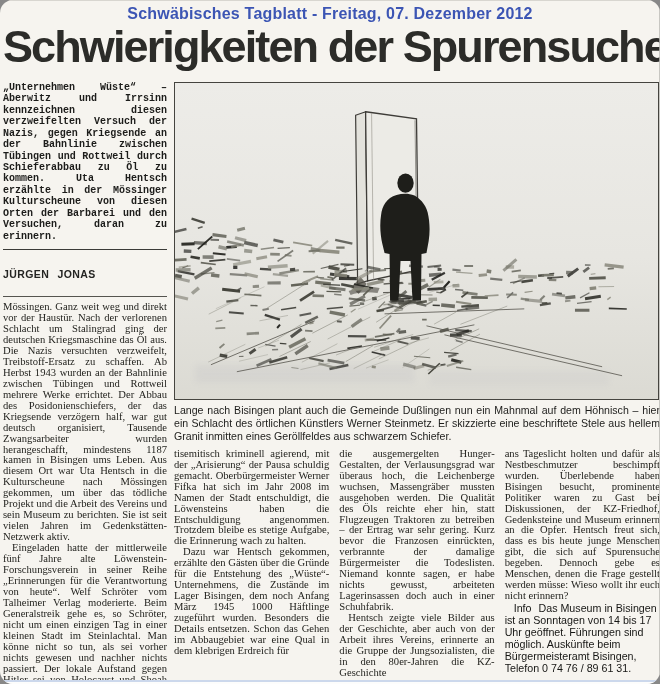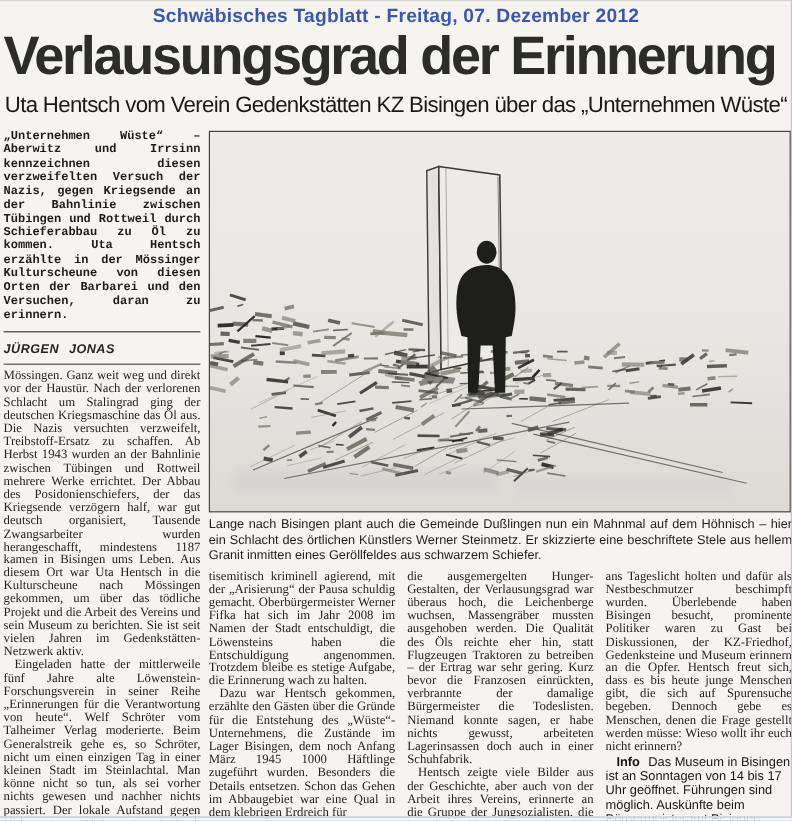--- a/index.html
+++ b/index.html
@@ -1,67 +1,66 @@
 <!DOCTYPE html>
 <html lang="de" style="--masthead-blue: #3c55b4; --page-bg: #f6f4ef; --scanline-blue: #ccd8ec;"><head>
 <meta charset="utf-8">
 <style>
   html,body{margin:0;padding:0;background:#888;}
   .page{width:660px;height:684px;position:relative;overflow:hidden;
         background:var(--page-bg,#f6f4ef);
-        font-family:"Liberation Serif",serif;color:#22221f;box-sizing:border-box;}
+        font-family:"Liberation Serif",serif;color:#22221f;box-sizing:border-box;border-radius:13px;}
   .inner{padding:5px 3px 0 3px;}
   .masthead{text-align:center;font-family:"Liberation Sans",sans-serif;font-weight:700;
             font-size:16px;color:var(--masthead-blue,#3c55b4);letter-spacing:.2px;}
   h1.headline{font-family:"Liberation Sans",sans-serif;font-weight:700;font-size:45px;
       letter-spacing:-1.9px;color:#2c2c29;margin:1px 0 0 0;line-height:1.04;white-space:nowrap;}
   .subhead{font-family:"Liberation Sans",sans-serif;font-size:18.5px;letter-spacing:-.55px;
            color:#191917;margin:5px 0 0 1px;white-space:nowrap;}
   .cols{display:flex;gap:7px;margin-top:9px;align-items:flex-start;}
   .col-left{width:164px;flex:none;}
   .lead{font-family:Liberation Mono, monospace;font-weight:700;font-size:10px;
         line-height:11.45px;text-align:justify;color:#1c1c1a;margin:2px 0 0;}
   .byline-block{margin:7px 0 5px;border-top:1.6px solid #3b3b38;border-bottom:1px solid #55544f;
-        padding:4px 0;font-style:italic;}
+        padding:14px 0;}
   .byline{font-family:"Liberation Sans",sans-serif;font-weight:700;font-size:10.5px;
         letter-spacing:.4px;word-spacing:5px;color:#242422;}
   .bodytext{font-size:10.6px;line-height:10.95px;text-align:justify;hyphens:auto;color:#23231f;}
   .bodytext p{margin:0;}
   .bodytext p + p{text-indent:9px;}
   .lead-in{font-weight:400;}
   .right{width:486px;flex:none;}
   figure.sketch{margin:2px 0 0;width:483px;height:316px;border:1.3px solid #45443f;
         background:linear-gradient(#edece8 0%,#e7e6e1 55%,#dbdad3 100%);overflow:hidden;}
   figure.sketch svg{display:block;width:100%;height:100%;}
   .caption{font-family:"Liberation Sans",sans-serif;font-size:10.6px;line-height:13px;
         text-align:justify;color:#1d1d1b;margin-top:4px;}
   .bcols{display:flex;gap:10px;margin-top:6px;}
   .bcol{flex:1;font-size:10.6px;line-height:10.95px;text-align:justify;hyphens:auto;color:#23231f;}
   .bcol p{margin:0;}
   .bcol p + p{text-indent:9px;}
   .info{font-family:"Liberation Sans",sans-serif;font-size:10.7px;line-height:12px;
         margin-top:9px;text-align:left;color:#161614;}
-  .info .label{font-weight:700;margin-right:7px;}
+  .info .label{font-weight:400;margin-right:7px;}
   .scan-right{position:absolute;top:0;right:0;width:1px;height:100%;background:#bdbcb6;opacity:.8;}
   .scan-top{position:absolute;top:0;left:0;width:100%;height:1px;background:#d8d6d0;}
   .scan-bottom{position:absolute;left:0;bottom:2px;width:100%;height:2px;background:var(--scanline-blue,#ccd8ec);}
   .scan-bottom-white{position:absolute;left:0;bottom:0;width:100%;height:2px;background:#fdfdfc;}
 </style>
 </head>
 <body>
 
 <div class="page">
   <div class="scan-top"></div>
   <div class="inner">
 
     <div class="masthead">Schwäbisches Tagblatt - Freitag, 07. Dezember 2012</div>
 
-    <h1 class="headline">Verlausungsgrad der Erinnerung</h1>
-
-    <div class="subhead">Uta Hentsch vom Verein Gedenkstätten KZ Bisingen über das „Unternehmen Wüste“</div>
+    <h1 class="headline">Schwierigkeiten der Spurensuche</h1>
+
 
     <div class="cols">
 
       <div class="col-left">
         <p class="lead">„Unternehmen Wüste“ – Aberwitz und Irrsinn kennzeichnen diesen verzweifelten Versuch der Nazis, gegen Kriegsende an der Bahnlinie zwischen Tübingen und Rottweil durch Schieferabbau zu Öl zu kommen. Uta Hentsch erzählte in der Mössinger Kulturscheune von diesen Orten der Barbarei und den Versuchen, daran zu erinnern.</p>
         <div class="byline-block">
           <span class="byline">JÜRGEN JONAS</span>
         </div>
         <div class="bodytext">
           <p><span class="lead-in">Mössingen.</span><span> Ganz weit weg und direkt vor der Haustür. Nach der verlorenen Schlacht um Stalingrad ging der deutschen Kriegsmaschine das Öl aus. Die Nazis versuchten verzweifelt, Treibstoff-Ersatz zu schaffen. Ab Herbst 1943 wurden an der Bahnlinie zwischen Tübingen und Rottweil mehrere Werke errichtet. Der Abbau des Posidonienschiefers, der das Kriegsende verzögern half, war gut deutsch organisiert, Tausende Zwangsarbeiter wurden herangeschafft, mindestens 1187 kamen in Bisingen ums Leben. Aus diesem Ort war Uta Hentsch in die Kulturscheune nach Mössingen gekommen, um über das tödliche Projekt und die Arbeit des Vereins und sein Museum zu berichten. Sie ist seit vielen Jahren im Gedenkstätten-Netzwerk aktiv.</span></p>

